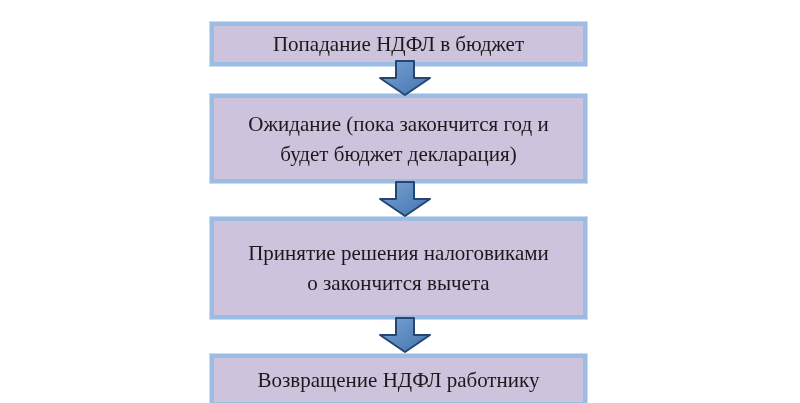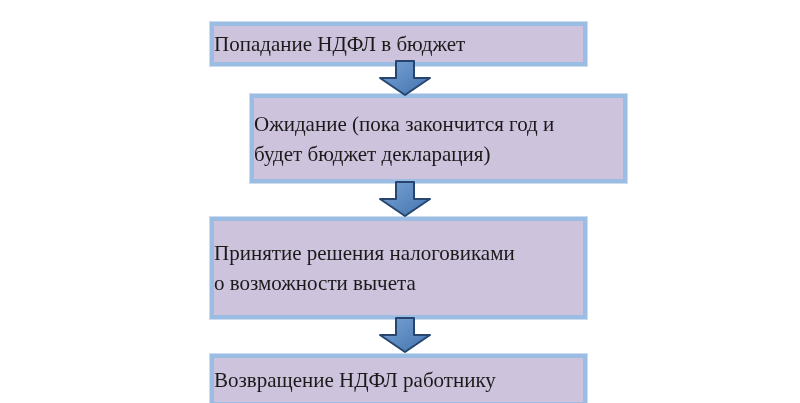--- a/index.html
+++ b/index.html
@@ -25,32 +25,32 @@
     align-items: stretch;
   }
   .box {
     box-sizing: border-box;
     width: 100%;
     background: var(--box-fill, #CDC3DC);
     border: 4px solid var(--box-border, #9BBDE4);
     box-shadow: 0 0 0 1px var(--box-outer-edge, #CBDCF0);
     display: flex;
     flex-direction: column;
-    align-items: flex-start;
+    align-items: center;
     justify-content: center;
     text-align: center;
     color: var(--text, #1a1a1a);
     font-size: 21px;
     line-height: 30px;
     position: relative;
     z-index: 1;
   }
   .box .line { white-space: nowrap; }
   .box1 { height: 44px; }
-  .box2 { height: 89px; margin-left: 40px; }
+  .box2 { height: 89px; }
   .box3 { height: 102px; }
   .box4 { height: 52px; }
   .arrowzone {
     position: relative;
     z-index: 2;
     display: flex;
     justify-content: center;
     overflow: visible;
   }
   .az1 { height: 28px; }
@@ -97,21 +97,21 @@
     </div>
 
     <div class="arrowzone az2">
       <svg class="arrow" width="52" height="36" viewBox="0 0 52 36">
         <polygon points="17,1 35,1 35,18 51,18 26,35 1,18 17,18" fill="url(#arrowGrad)" stroke="var(--arrow-stroke, #27466F)" stroke-width="2" stroke-linejoin="round"></polygon>
       </svg>
     </div>
 
     <div class="box box3">
       <span class="line">Принятие решения налоговиками</span>
-      <span class="line">о возможности вычета</span>
+      <span class="line">о закончится вычета</span>
     </div>
 
     <div class="arrowzone az3">
       <svg class="arrow" width="52" height="36" viewBox="0 0 52 36">
         <polygon points="17,1 35,1 35,18 51,18 26,35 1,18 17,18" fill="url(#arrowGrad)" stroke="var(--arrow-stroke, #27466F)" stroke-width="2" stroke-linejoin="round"></polygon>
       </svg>
     </div>
 
     <div class="box box4">
       <span class="line">Возвращение НДФЛ работнику</span>

